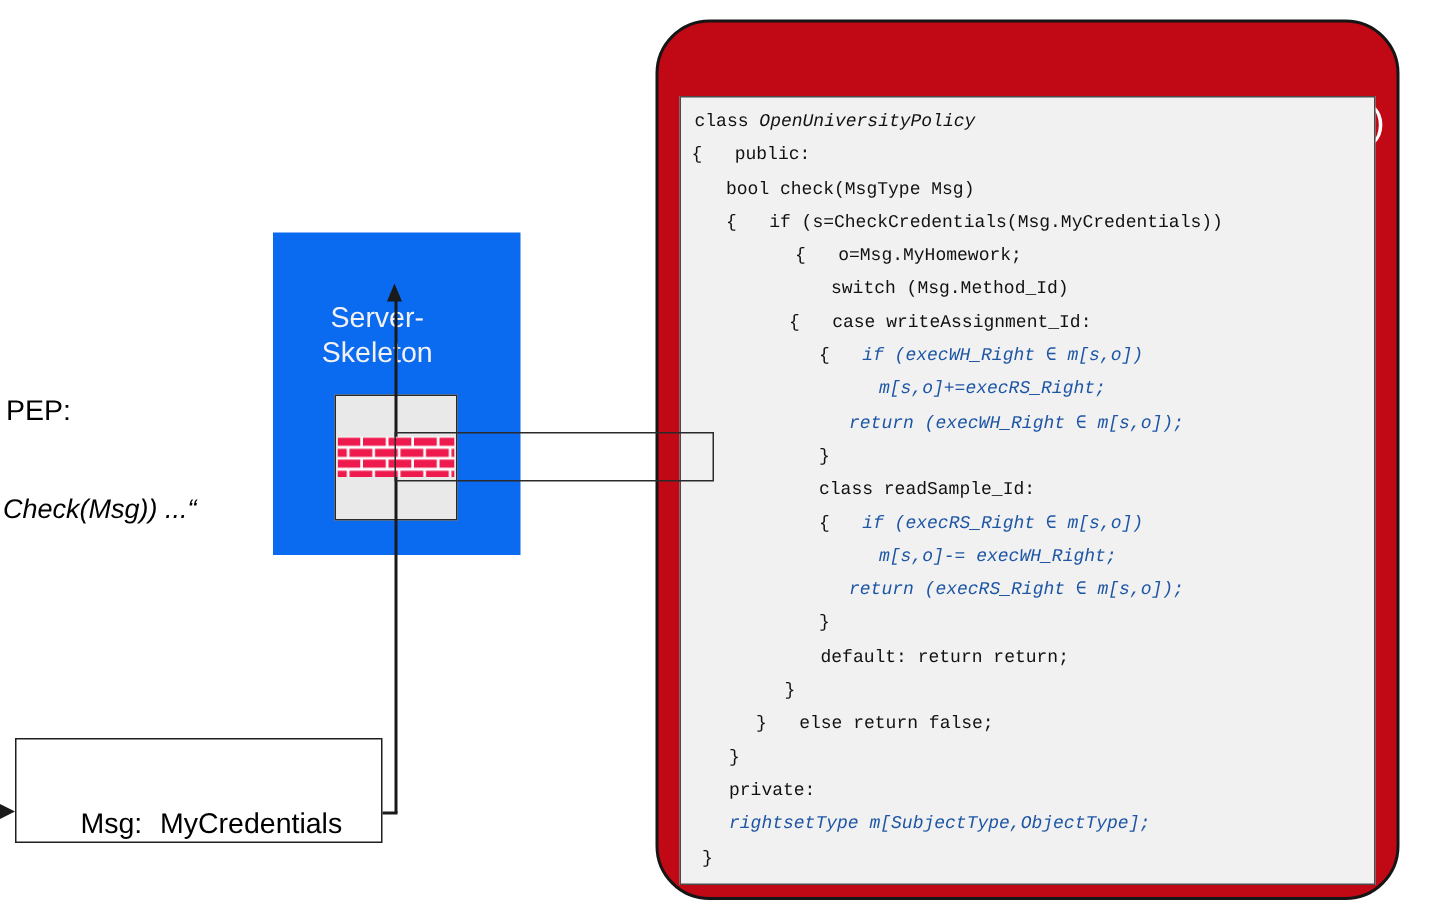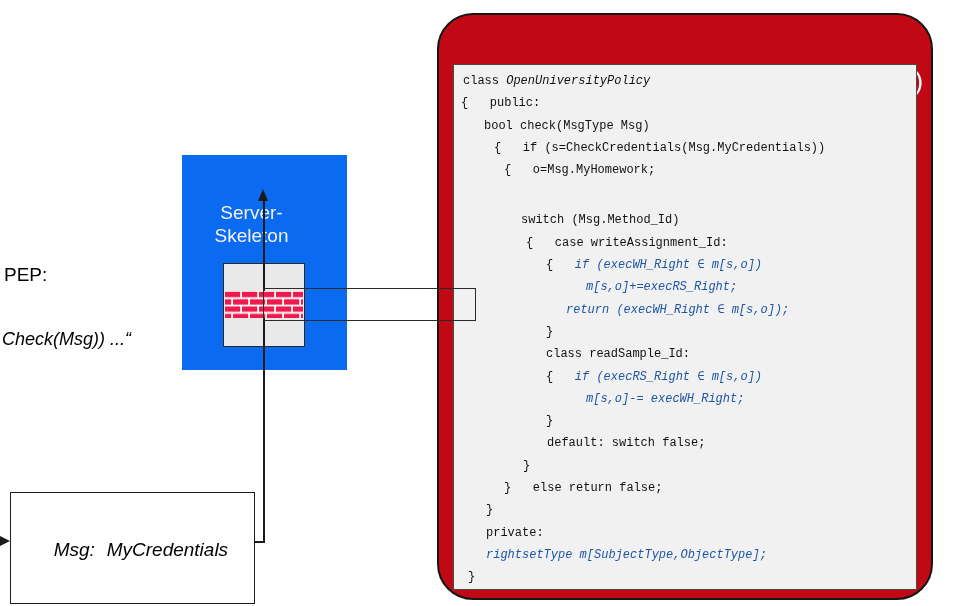--- a/index.html
+++ b/index.html
@@ -42,23 +42,23 @@
 
   
   #pep-label{left:4px;top:264px;font-size:19px;color:#000;z-index:9;}
   .pep-code{font-size:18px;font-style:italic;color:#000;z-index:9;white-space:pre;}
   #pep-code-line-1{left:2px;top:296px;}
   #pep-code-line-2{left:2px;top:329px;}
   .pep-light{color:#ffffff;}
 
   
   #msg-box{
-    left:10px;top:492px;width:245px;height:112px;background:#ffffff;
+    left:10px;top:492px;width:245px;height:70px;background:#ffffff;
     border:1.6px solid #1f1f1f;box-sizing:border-box;z-index:2;
-    font-size:19px;font-style:italic;color:#000;
+    font-size:19px;color:#000;
     padding:10px 0 0 11px;
   }
   .msg-row{line-height:31px;white-space:pre;}
   .msg-label{display:inline-block;width:53px;}
   .msg-indent{display:inline-block;width:53px;}
   #msg-arrowhead{
     left:0;top:536px;width:0;height:0;z-index:3;
     border-top:5.5px solid transparent;border-bottom:5.5px solid transparent;
     border-left:10px solid #1a1a1a;
   }
@@ -131,33 +131,34 @@
   <div class="abs" id="msg-arrowhead"></div>
 
   <div class="abs" id="pdp-panel">
     <div id="pdp-panel-title">
       <span>PDP: CORBA </span><span class="t-italic">Policy Object</span><span> (Outline)</span>
     </div>
     <div id="policy-code-box">
         <div class="code-line" style="padding-left: 9px;"><span class="s-p">class </span><span class="s-i">OpenUniversityPolicy</span></div>
         <div class="code-line" style="padding-left: 7px;"><span class="s-p">{   public:</span></div>
         <div class="code-line" style="padding-left: 30px;"><span class="s-p">bool check(MsgType Msg)</span></div>
-        <div class="code-line" style="padding-left: 40px;"><span class="s-p">{   if (s=CheckCredentials(Msg.MyCredentials))</span></div>
-        <div class="code-line" style="padding-left: 50px;"><span class="s-p">{   o=Msg.MyHomework;</span></div>
-        <div class="code-line" style="padding-left: 67px; margin-top: 28px;"><span class="s-p">switch (Msg.Method_Id)</span></div>
+        <div class="code-line" style="padding-left: 30px;"><span class="s-p">{   if (s=CheckCredentials(Msg.MyCredentials))</span></div>
+        <div class="code-line" style="padding-left: 76px;"><span class="s-p">{   o=Msg.MyHomework;</span></div>
+        <div class="code-line" style="padding-left: 100px;"><span class="s-p">switch (Msg.Method_Id)</span></div>
         <div class="code-line" style="padding-left: 72px;"><span class="s-p">{   case writeAssignment_Id:</span></div>
         <div class="code-line" style="padding-left: 92px;"><span class="s-p">{   </span><span class="s-b">if (execWH_Right ∈ m[s,o])</span></div>
         <div class="code-line" style="padding-left: 132px;"><span class="s-b">m[s,o]+=execRS_Right;</span></div>
         <div class="code-line" style="padding-left: 112px;"><span class="s-b">return (execWH_Right ∈ m[s,o]);</span></div>
         <div class="code-line" style="padding-left: 92px;"><span class="s-p">}</span></div>
         <div class="code-line" style="padding-left: 92px;"><span class="s-p">class readSample_Id:</span></div>
         <div class="code-line" style="padding-left: 92px;"><span class="s-p">{   </span><span class="s-b">if (execRS_Right ∈ m[s,o])</span></div>
         <div class="code-line" style="padding-left: 132px;"><span class="s-b">m[s,o]-= execWH_Right;</span></div>
+        <div class="code-line" style="padding-left: 112px;"><span class="s-b">return (execRS_Right ∈ m[s,o]);</span></div>
         <div class="code-line" style="padding-left: 92px;"><span class="s-p">}</span></div>
-        <div class="code-line" style="padding-left: 93px;"><span class="s-p">default: switch false;</span></div>
+        <div class="code-line" style="padding-left: 93px;"><span class="s-p">default: return return;</span></div>
         <div class="code-line" style="padding-left: 69px;"><span class="s-p">}</span></div>
         <div class="code-line" style="padding-left: 50px;"><span class="s-p">}   else return false;</span></div>
         <div class="code-line" style="padding-left: 32px;"><span class="s-p">}</span></div>
         <div class="code-line" style="padding-left: 32px;"><span class="s-p">private:</span></div>
         <div class="code-line" style="padding-left: 32px;"><span class="s-b">rightsetType m[SubjectType,ObjectType];</span></div>
         <div class="code-line" style="padding-left: 14px;"><span class="s-p">}</span></div>
       </div>
   </div>
 
 </div>

